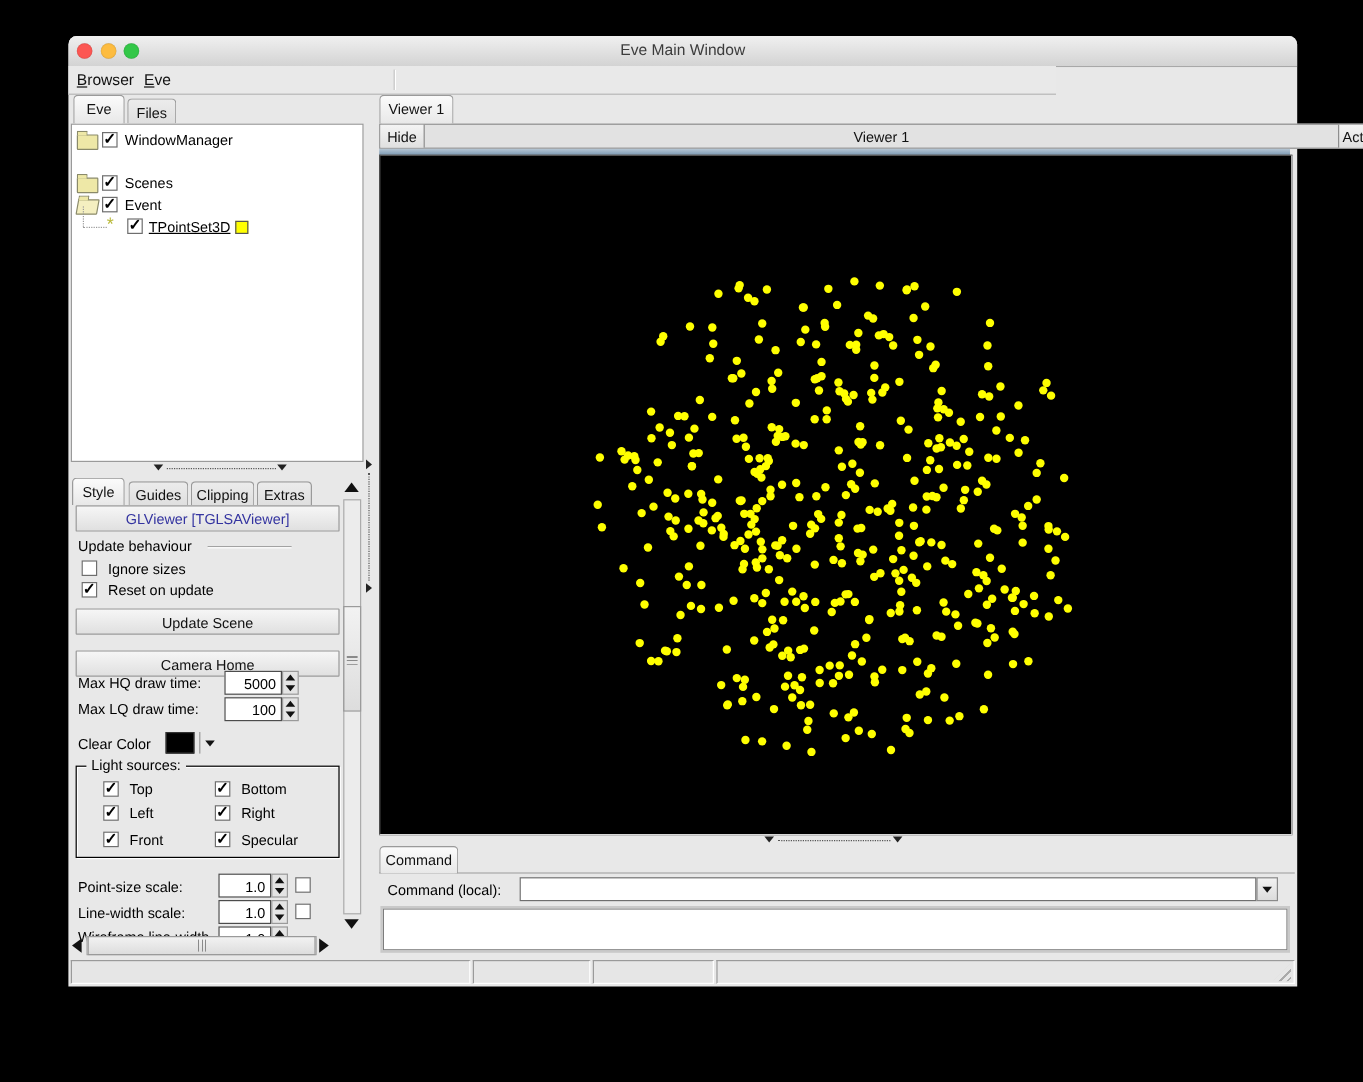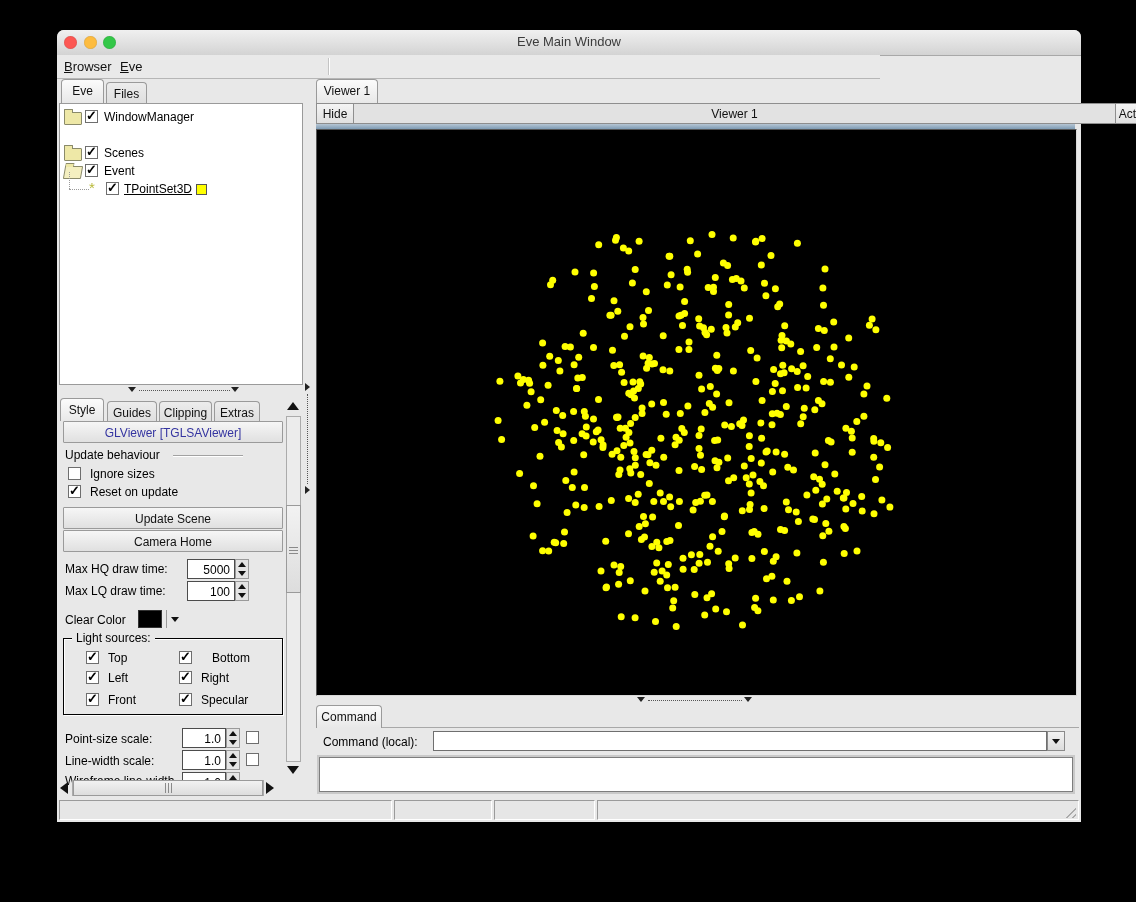--- a/index.html
+++ b/index.html
@@ -159,21 +159,21 @@
 
   <span class="slabel" style="left:8px;top:418px;">Update behaviour</span>
   <span class="etch" style="left:116px;top:425px;width:70px;"></span>
 
   <span class="cb abs" style="left:11px;top:437px;"></span>
   <span class="slabel" style="left:33px;top:437px;">Ignore sizes</span>
   <span class="cb abs checked" style="left:11px;top:455px;"></span>
   <span class="slabel" style="left:33px;top:455px;">Reset on update</span>
 
   <div class="btn3d" style="left:6px;top:477px;width:220px;height:22px;padding-top:4px;">Update Scene</div>
-  <div class="btn3d" style="left:6px;top:500px;width:220px;height:22px;padding-top:4px;">Camera Home</div>
+  <div class="btn3d" style="left:6px;top:512px;width:220px;height:22px;padding-top:4px;">Camera Home</div>
 
   <span class="slabel" style="left:8px;top:532px;">Max HQ draw time:</span>
   <div class="spin" style="left:130px;top:529px;width:62px;">
     <span class="spin-val" style="width:48px;">5000</span>
     <span class="spin-btns" style="left:48px;">
       <span class="sb" style="top:0;">
           <i class="tri-up"></i>
         </span>
       <span class="sb" style="top:9px;">
           <i class="tri-dn"></i>
@@ -198,21 +198,21 @@
   <span class="abs" style="left:109px;top:580px;height:18px;width:1px;background:#9a9a9a;"></span>
   <span class="abs" style="left:114px;top:587px;">
       <i class="tri-dn" style="display:block;"></i>
     </span>
 
   <div class="group" style="left:6px;top:608px;width:220px;height:77px;">
     <span class="group-title">Light sources:</span>
     <span class="cb abs checked" style="left:22px;top:12px;"></span>
     <span class="slabel" style="left:44px;top:12px;">Top</span>
     <span class="cb abs checked" style="left:115px;top:12px;"></span>
-    <span class="slabel" style="left:137px;top:12px;margin-left:11px;">Bottom</span>
+    <span class="slabel" style="left:137px;top:12px;">Bottom</span>
     <span class="cb abs checked" style="left:22px;top:32px;"></span>
     <span class="slabel" style="left:44px;top:32px;">Left</span>
     <span class="cb abs checked" style="left:115px;top:32px;"></span>
     <span class="slabel" style="left:137px;top:32px;">Right</span>
     <span class="cb abs checked" style="left:22px;top:54px;"></span>
     <span class="slabel" style="left:44px;top:54px;">Front</span>
     <span class="cb abs checked" style="left:115px;top:54px;"></span>
     <span class="slabel" style="left:137px;top:54px;">Specular</span>
   </div>
 

